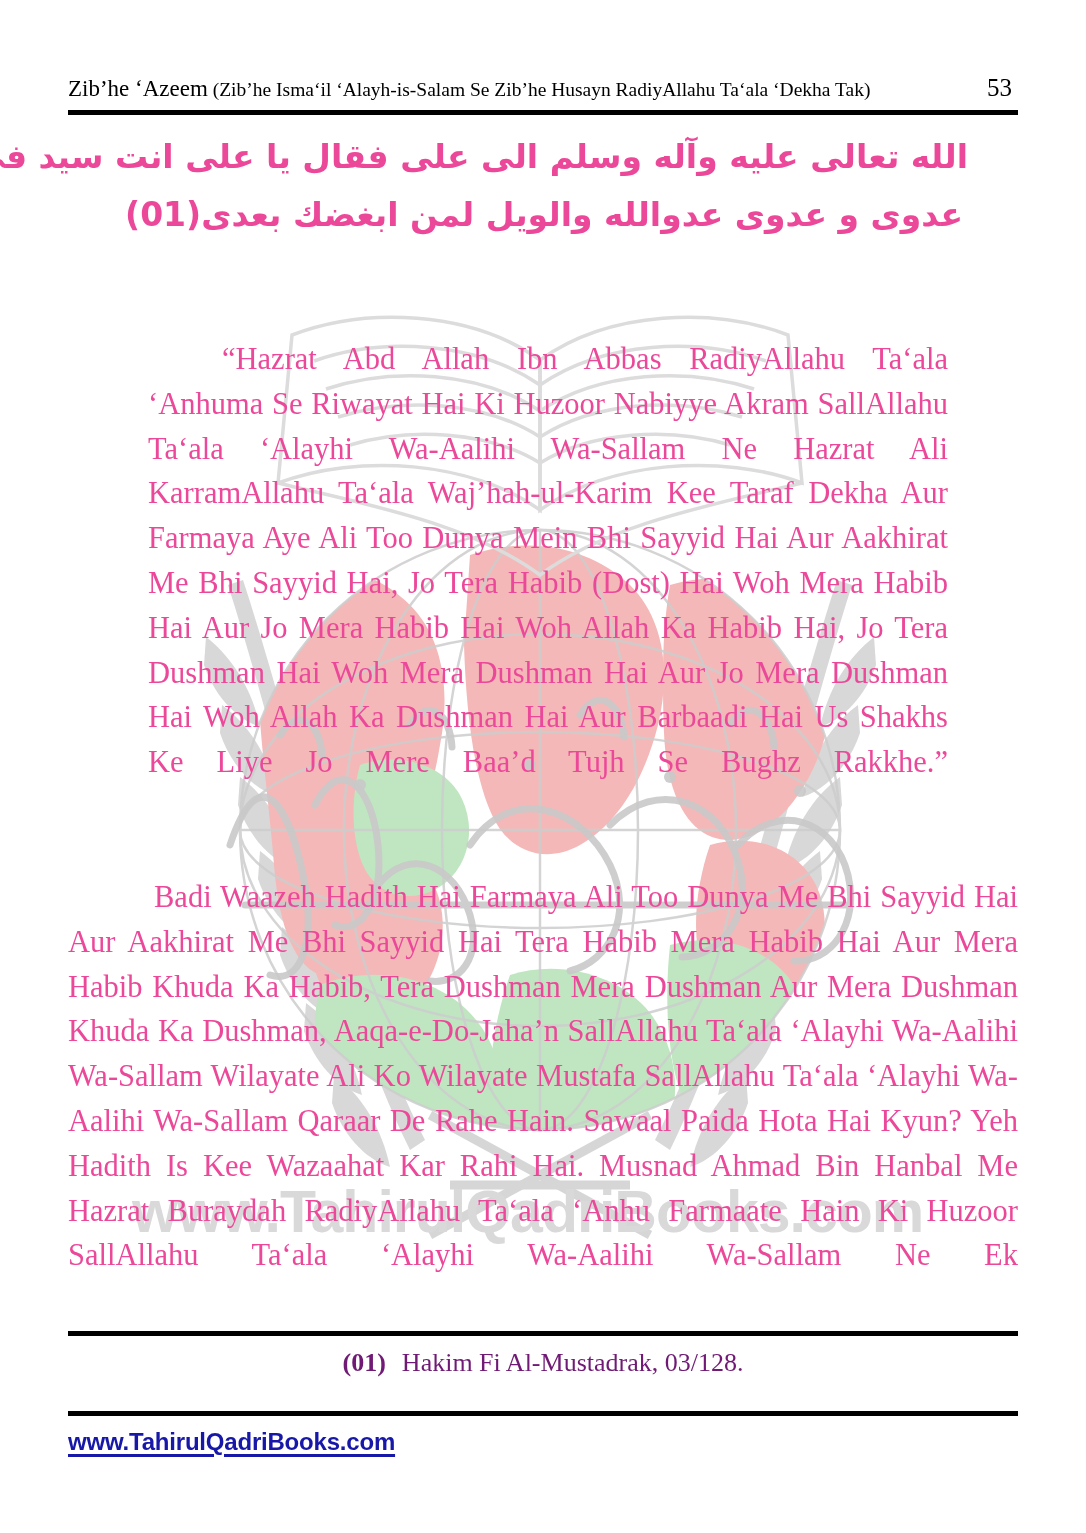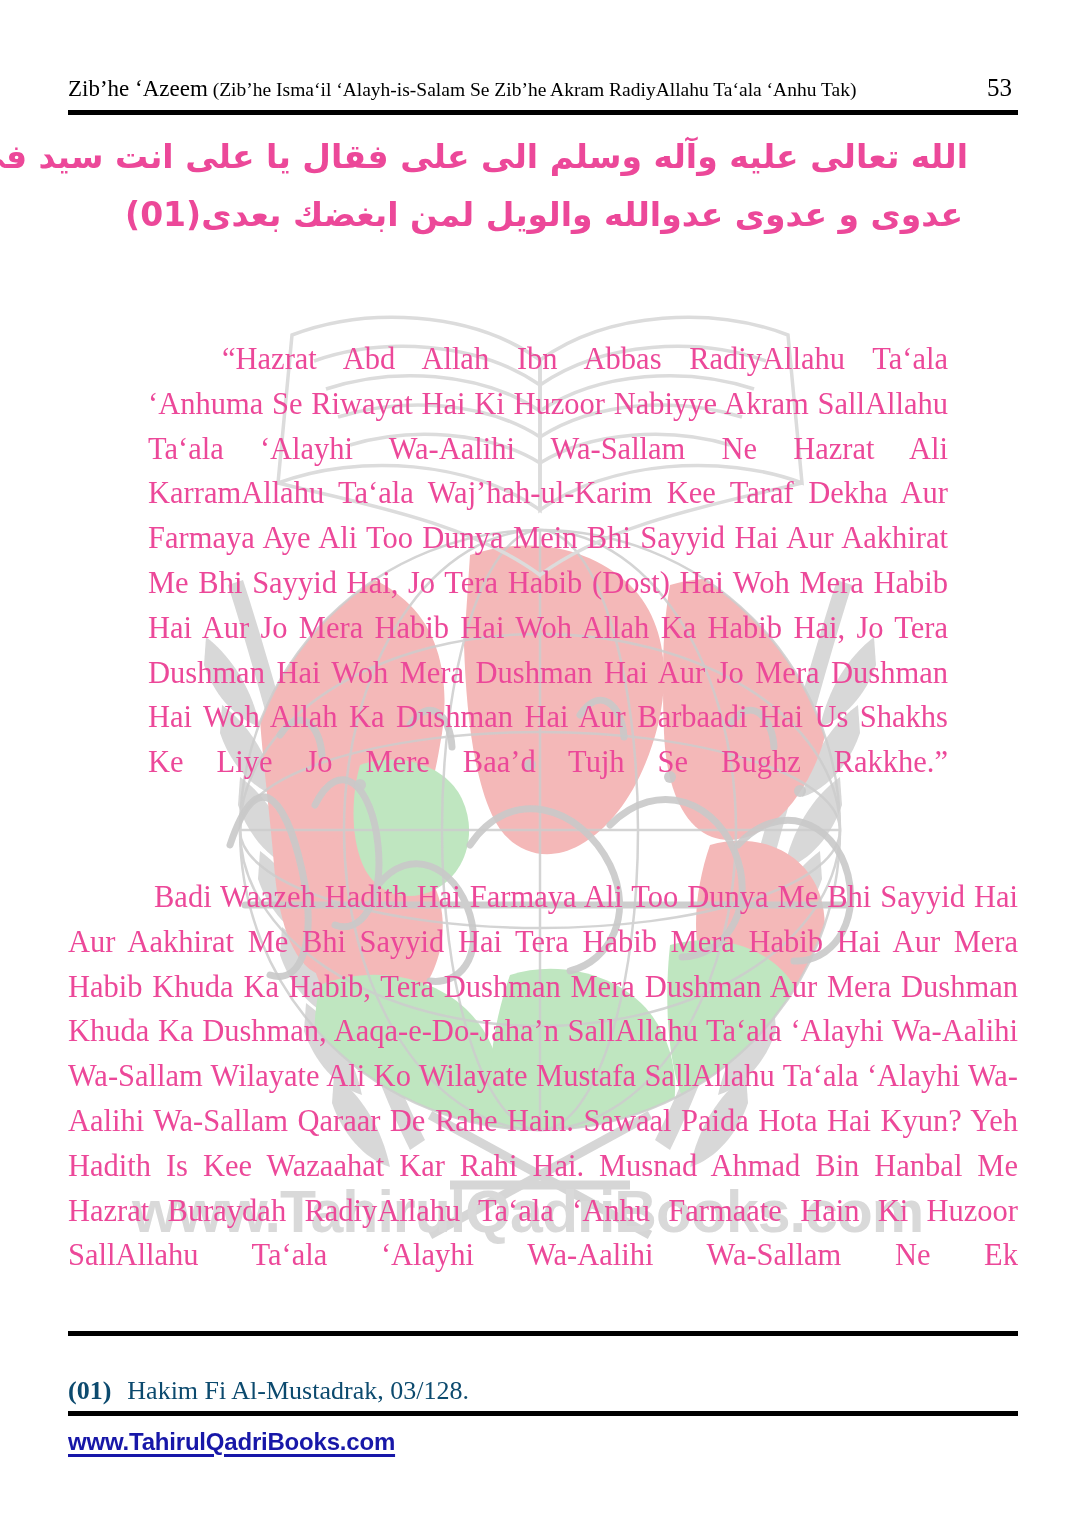--- a/index.html
+++ b/index.html
@@ -147,26 +147,27 @@
     position: absolute;
     left: 68px;
     top: 1331px;
     width: 950px;
     height: 5px;
     background: #000;
   }
   .footnote {
     position: absolute;
     left: 68px;
-    top: 1376px;
+    top: 1348px;
     width: 950px;
     font-family: "Liberation Serif", "DejaVu Serif", serif;
     font-size: 26px;
-    color: #0c4a6e;
-    white-space: nowrap;
+    color: #701a75;
+    white-space: nowrap;
+    text-align: center;
   }
   .footnote .fn-num {
     font-weight: bold;
     margin-right: 16px;
   }
   .rule-foot-b {
     position: absolute;
     left: 68px;
     top: 1411px;
     width: 950px;
@@ -294,21 +295,21 @@
         </g>
       </svg>
     </div>
 
     <div class="url-watermark">www.TahirulQadriBooks.com</div>
   </div>
 
   <div class="content">
 
     <div class="runhead">
-      <div class="runhead-title"><span class="bigpart">Zib’he ‘Azeem</span> <span>(Zib’he Isma‘il ‘Alayh-is-Salam Se Zib’he Akram RadiyAllahu Ta‘ala ‘Anhu Tak)</span></div>
+      <div class="runhead-title"><span class="bigpart">Zib’he ‘Azeem</span> <span>(Zib’he Isma‘il ‘Alayh-is-Salam Se Zib’he Husayn RadiyAllahu Ta‘ala ‘Dekha Tak)</span></div>
       <div class="runhead-page">53</div>
     </div>
     <div class="rule-top"></div>
 
     <div class="arabic-block">
       <span class="arabic-line l1">الله تعالى عليه وآله وسلم الى على فقال يا على انت سيد فى</span>
       <span class="arabic-line l3">عدوى و عدوى عدوالله والويل لمن ابغضك بعدى(01)</span>
     </div>
 
     <div class="para para-1"><span class="indent"></span><span>“Hazrat Abd Allah Ibn Abbas RadiyAllahu Ta‘ala ‘Anhuma Se Riwayat Hai Ki Huzoor Nabiyye Akram SallAllahu Ta‘ala ‘Alayhi Wa-Aalihi Wa-Sallam Ne Hazrat Ali KarramAllahu Ta‘ala Waj’hah-ul-Karim Kee Taraf Dekha Aur Farmaya Aye Ali Too Dunya Mein Bhi Sayyid Hai Aur Aakhirat Me Bhi Sayyid Hai, Jo Tera Habib (Dost) Hai Woh Mera Habib Hai Aur Jo Mera Habib Hai Woh Allah Ka Habib Hai, Jo Tera Dushman Hai Woh Mera Dushman Hai Aur Jo Mera Dushman Hai Woh Allah Ka Dushman Hai Aur Barbaadi Hai Us Shakhs Ke Liye Jo Mere Baa’d Tujh Se Bughz Rakkhe.”</span></div>

